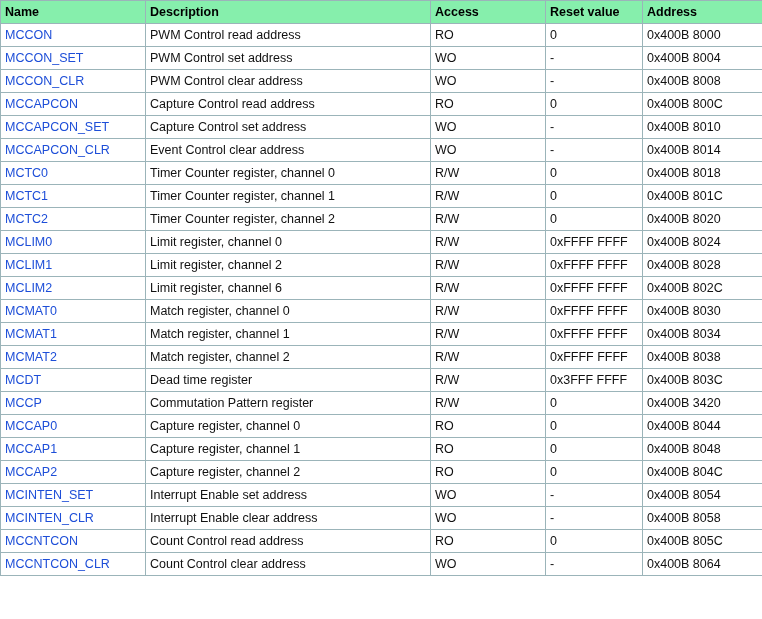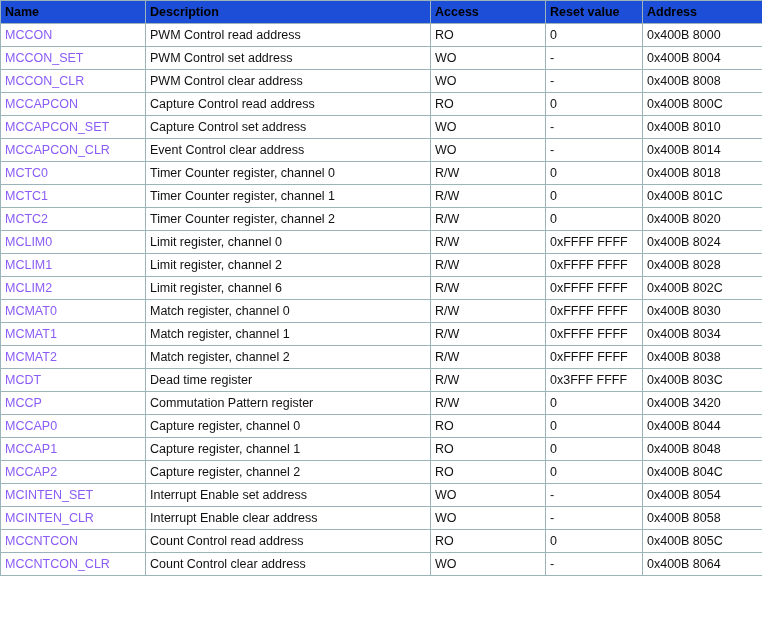--- a/index.html
+++ b/index.html
@@ -31,32 +31,32 @@
     border: 1px solid #9bb4b9;
     padding: 0 0 0 4px;
     height: 22px;
     line-height: 22px;
     text-align: left;
     vertical-align: middle;
     white-space: nowrap;
     overflow: hidden;
   }
   .reg-table thead th {
-    background: #1d4ed8;
+    background: #86efac;
     font-weight: bold;
     color: #000000;
     border-top: 1px solid #9bb4b9;
     border-bottom: 1px solid #9bb4b9;
   }
   .reg-table tbody td {
     background: #ffffff;
     font-weight: normal;
   }
   .reg-table tbody td.name-cell {
-    color: #8b5cf6;
+    color: #1d4ed8;
   }
   .reg-table tbody tr:last-child td {
     border-bottom: 1px solid #9bb4b9;
   }
 </style>
 </head>
 <body>
 
 <table class="reg-table">
   <colgroup>

